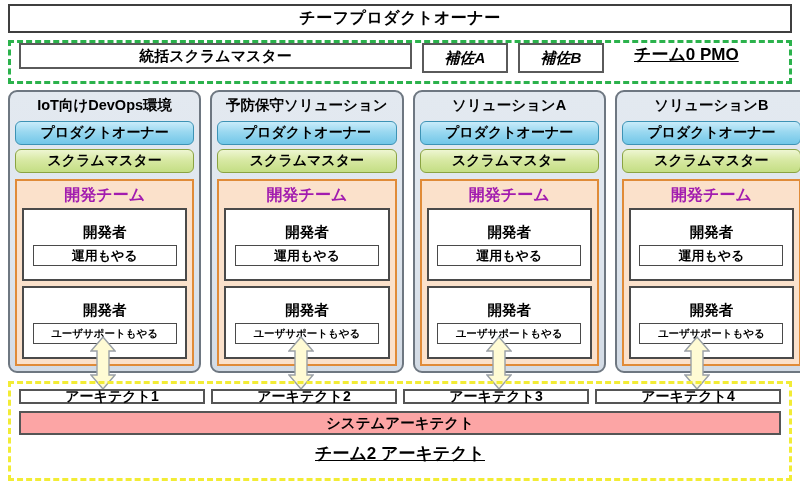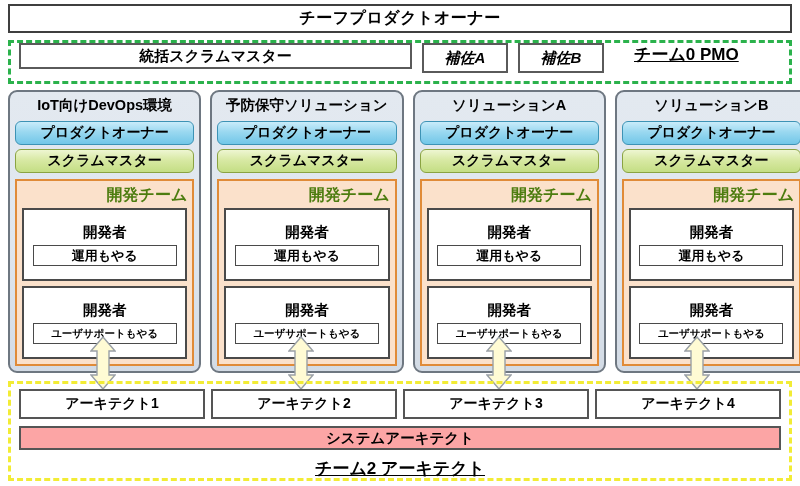--- a/index.html
+++ b/index.html
@@ -148,24 +148,24 @@
     margin-top: 6px;
     flex: 1 1 auto;
     background: #fbe1cb;
     border: 2px solid #e08b38;
     box-sizing: border-box;
     padding: 2px 5px 5px 5px;
     display: flex;
     flex-direction: column;
   }
   .dev-team-title {
-    text-align: right;
+    text-align: center;
     font-size: 16px;
     font-weight: bold;
-    color: #4d7c0f;
+    color: #a21caf;
     line-height: 23px;
     height: 25px;
   }
   .dev-box {
     background: #ffffff;
     border: 2px solid #4a4a4a;
     box-sizing: border-box;
     flex: 1 1 0;
     display: flex;
     flex-direction: column;
@@ -228,21 +228,21 @@
     width: 784px;
     height: 100px;
     border: 3px dashed #f2ec35;
     box-sizing: border-box;
     background: transparent;
     padding: 5px 8px 0 8px;
   }
   .arch-row {
     display: flex;
     gap: 6px;
-    height: 30px;
+    height: 15px;
   }
   .arch-box {
     flex: 1 1 0;
     background: #ffffff;
     border: 2px solid #555555;
     box-sizing: border-box;
     display: flex;
     align-items: center;
     justify-content: center;
     font-size: 14px;

